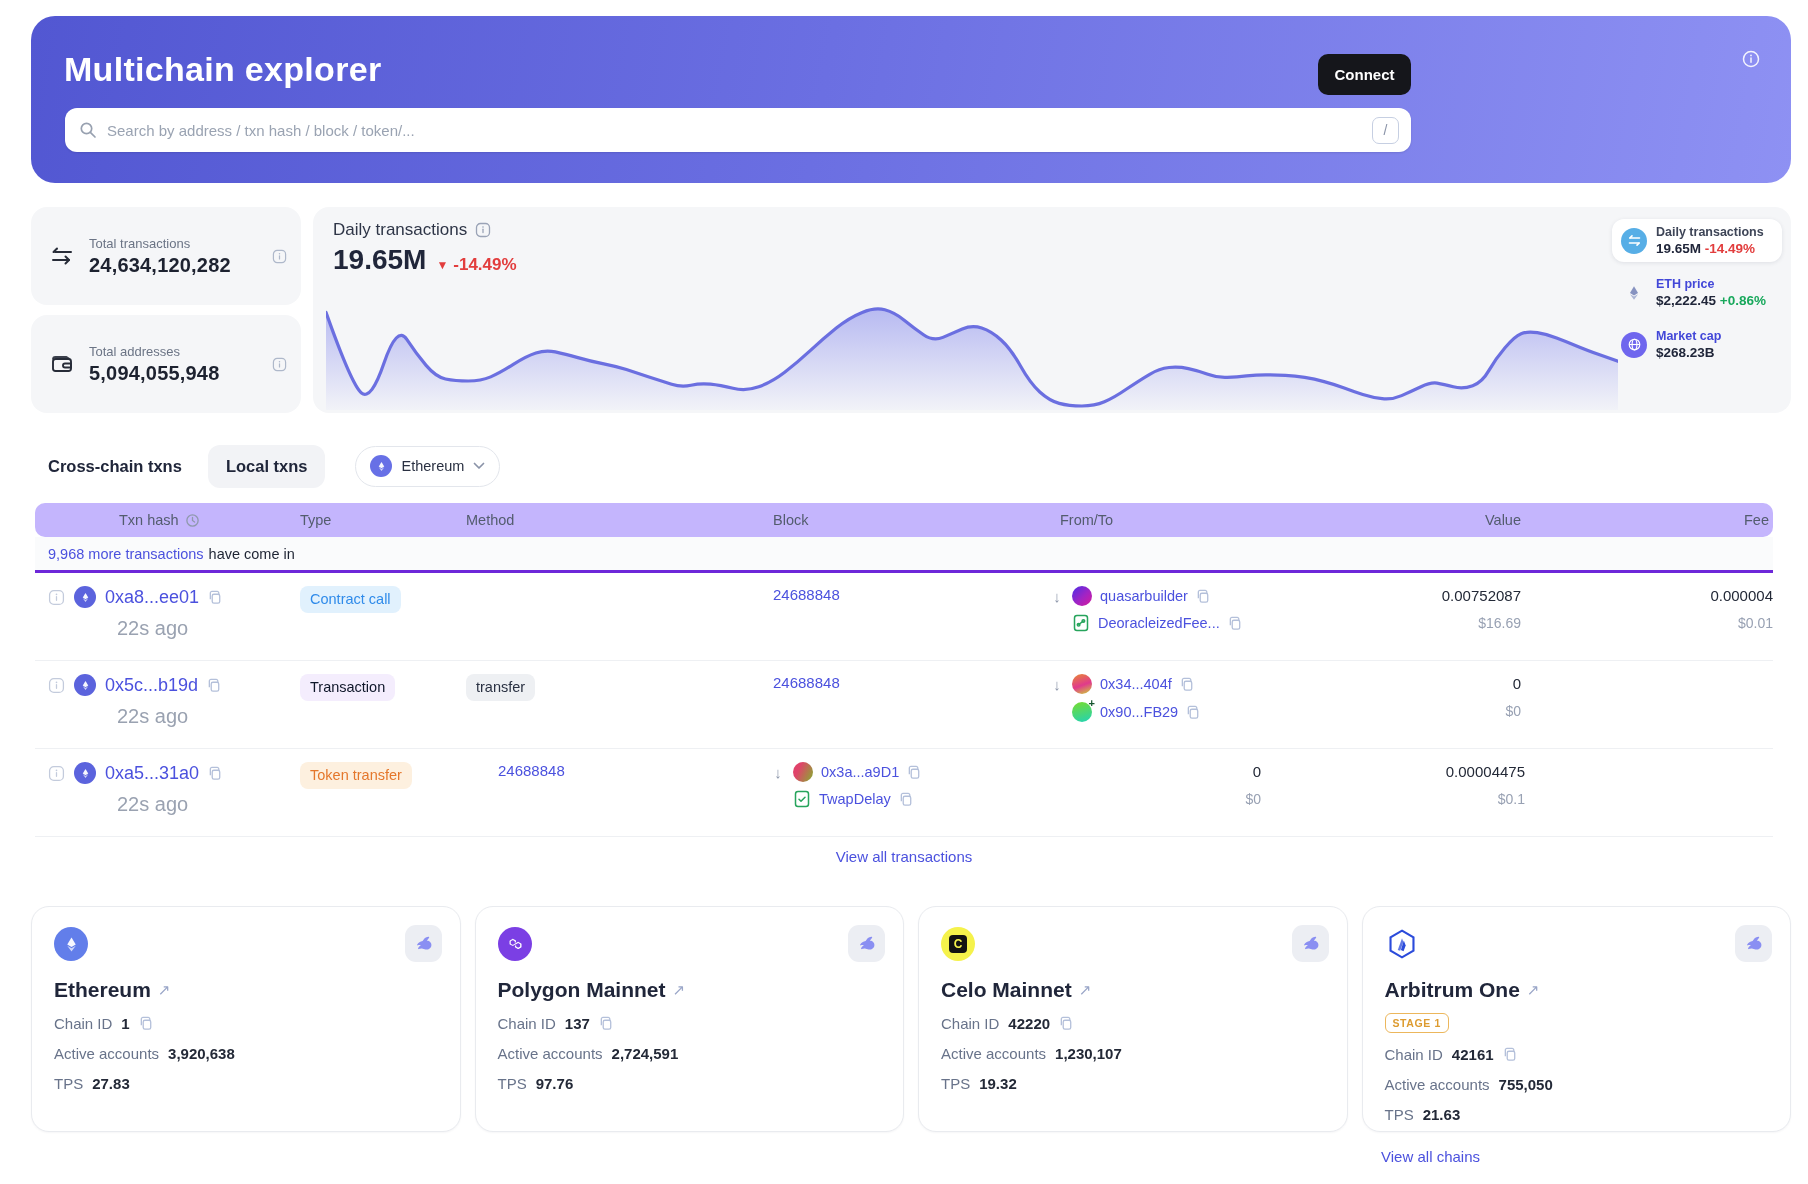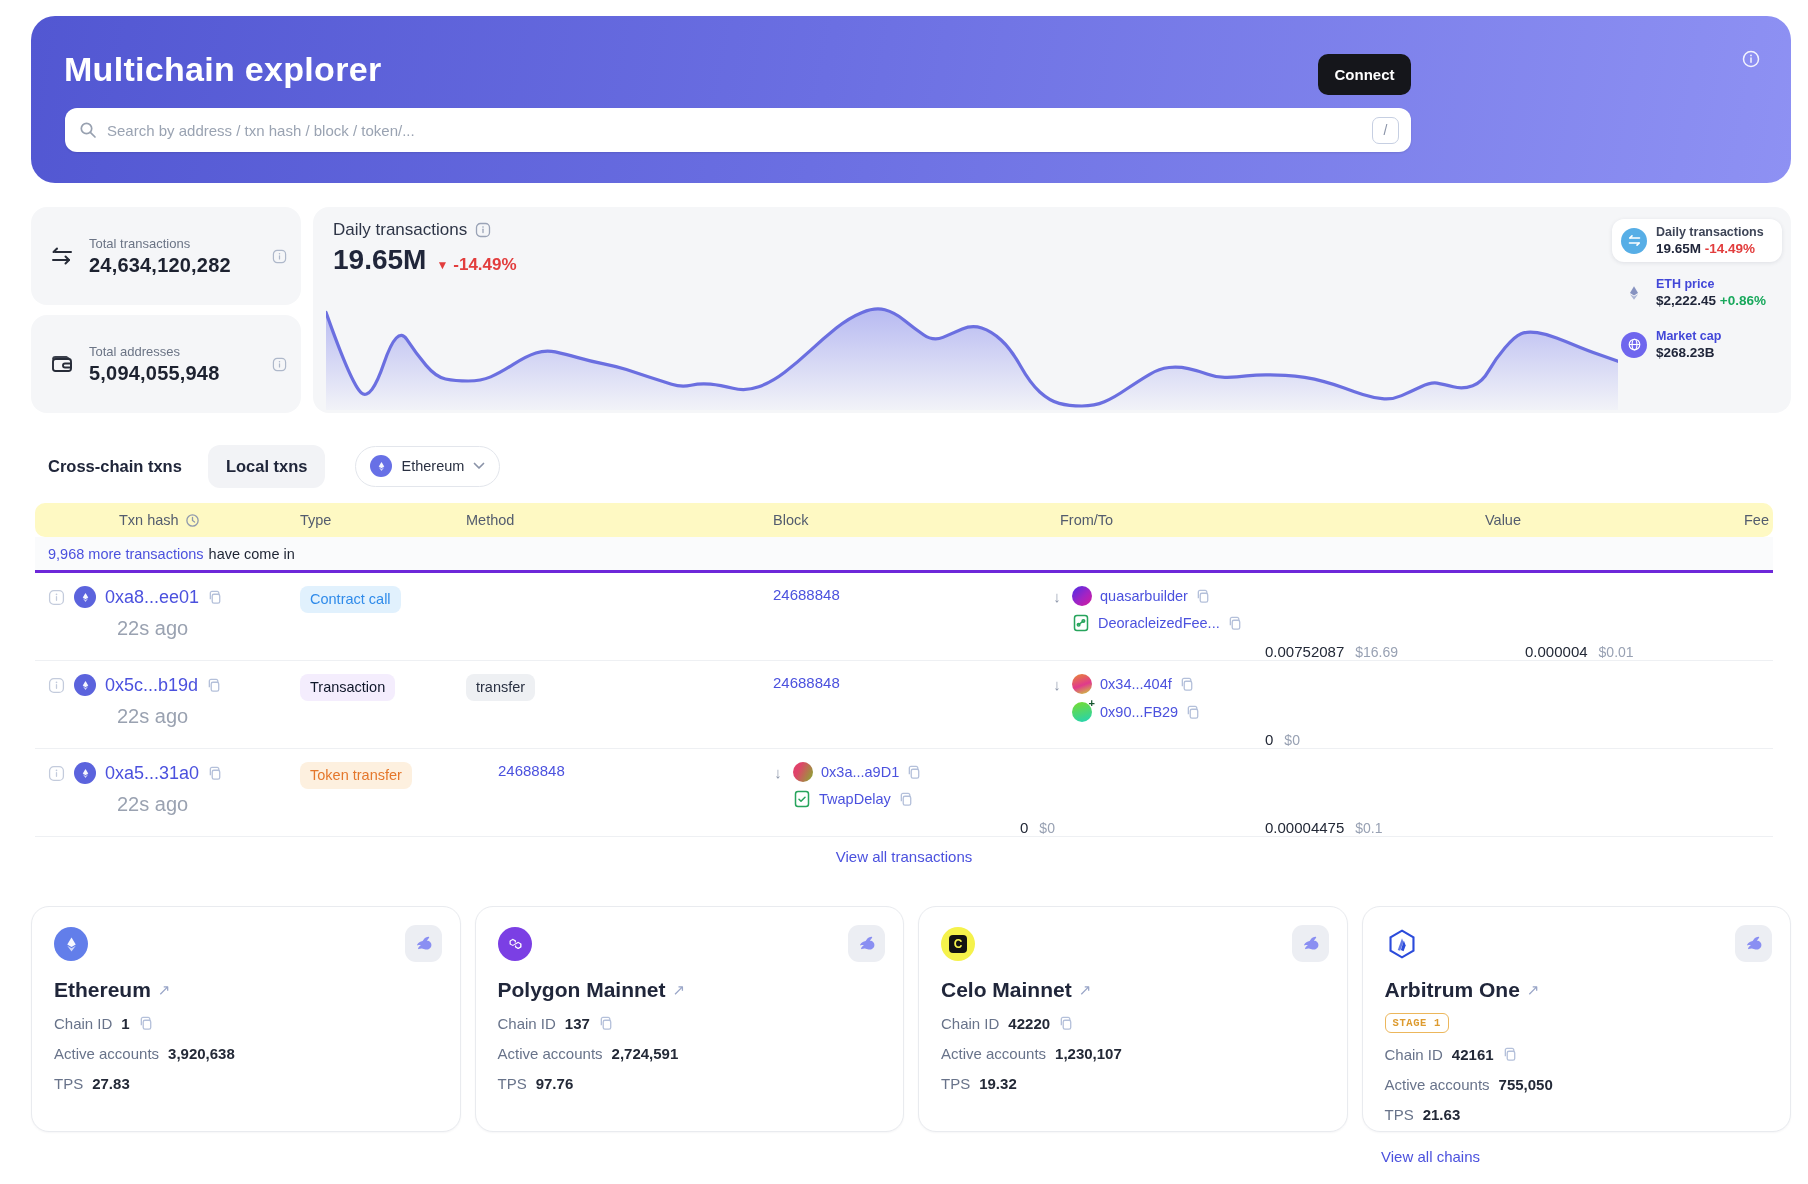--- a/index.html
+++ b/index.html
@@ -59,21 +59,21 @@
   .tab-plain { font-size:16.5px; font-weight:700; color:#20263a; cursor:pointer; }
   .tab-pill { font-size:16.5px; font-weight:700; color:#20263a; background:#f2f3f6; padding:12px 18px; border-radius:12px; cursor:pointer; }
   .net-select { display:flex; align-items:center; gap:9px; background:#fff; border:1px solid #e3e6ec; border-radius:21px;
                 height:41px; padding:0 14px; cursor:pointer; margin-left:4px; }
   .net-eth-ic { width:22px; height:22px; border-radius:50%; background:#6770e6; display:flex; align-items:center; justify-content:center; }
   .net-name { font-size:14.5px; color:#2a3142; font-weight:400; }
 
   
   .txn-table { position:absolute; left:35px; top:503px; width:1738px; }
   .tgrid { display:grid; grid-template-columns:265px 166px 275px 279px 245px 260px 1fr; }
-  .thead { background:#fef9c3; border-radius:10px; height:34px; align-items:center; font-size:14.5px; color:#535c6e; }
+  .thead { background:#c4b5fd; border-radius:10px; height:34px; align-items:center; font-size:14.5px; color:#535c6e; }
   .th { display:flex; align-items:center; gap:6px; }
   .th-hash { padding-left:84px; }
   .th-block { padding-left:32px; }
   .th-fromto { padding-left:40px; }
   .th-right { justify-content:flex-end; padding-right:4px; }
   .clock-ic { width:15px; height:15px; color:#8f99ad; }
 
   .notice-row { height:36px; display:flex; align-items:center; padding-left:13px; font-size:14.5px; background:#fafbfc;
                 border-bottom:3px solid #6d28d9; }
   .notice-row .lnk { margin-right:5px; }
@@ -102,21 +102,21 @@
   .dir-arrow { color:#8d97ab; font-size:15px; width:14px; text-align:center; }
   .ft-indent { padding-left:22px; }
   .avatar { width:20px; height:20px; border-radius:50%; flex:none; position:relative; }
   .av-1 { background:linear-gradient(135deg,#5a2ce0 10%,#a224c4 55%,#d61a9c 100%); }
   .av-2 { background:linear-gradient(160deg,#e8833a 5%,#e03a8c 55%,#cdd633 100%); }
   .av-3 { background:linear-gradient(165deg,#6fdb3b 10%,#2ad4a8 90%); }
   .av-4 { background:linear-gradient(115deg,#e0436a 30%,#8aa832 95%); }
   .av-plus { position:absolute; right:-3px; top:-5px; font-size:11px; font-weight:700; color:#14532d; }
   .addr-lnk { font-size:14.5px; }
   .contract-ic { width:18px; height:18px; color:#27a45c; flex:none; }
-  .c-num { display:flex; align-items:flex-end; gap:11px; padding-top:14px; font-size:15px; color:#232937; }
+  .c-num { display:flex; flex-direction:column; align-items:flex-end; gap:11px; padding-top:14px; font-size:15px; color:#232937; }
   .c-num .usd { font-size:14px; color:#98a1b3; }
   .c-val { padding-right:4px; }
   .view-all { position:absolute; left:0; width:1738px; text-align:center; top:345px; }
   .view-all .lnk { font-size:15px; }
 
   
   .chains-row { position:absolute; left:31px; top:906px; width:1760px; display:flex; gap:14px; }
   .chain-card { flex:1; height:226px; background:#fff; border:1px solid #e9ebef; border-radius:18px; padding:20px 22px; position:relative; box-shadow:0 1px 2px rgba(30,35,60,.04); }
   .chain-icon { width:34px; height:34px; border-radius:50%; display:flex; align-items:center; justify-content:center; }
   .ci-eth { background:#627eea; }
@@ -124,21 +124,21 @@
   .ci-celo { background:#f5f24b; }
   .ci-arb { background:transparent; }
   .celo-sq { width:18px; height:18px; background:#121212; border-radius:4px; display:flex; align-items:center; justify-content:center;
              color:#f5f24b; font-size:12px; font-weight:800; }
   .rabbit-btn { position:absolute; right:18px; top:18px; width:37px; height:37px; background:#eceef3; border-radius:11px;
                 display:flex; align-items:center; justify-content:center; cursor:pointer; }
   .rabbit-ic { width:21px; height:21px; color:#8a8ff2; }
   .chain-title { display:flex; align-items:center; gap:7px; margin-top:17px; font-size:21px; font-weight:700; color:#20263a; cursor:pointer; }
   .ext-arrow { font-size:15px; color:#9aa6c8; font-weight:400; }
   .stage-badge { display:inline-block; margin-top:11px; border:1px solid #ecb75c; color:#dd9b2f; font-size:10.5px; font-weight:700;
-                 letter-spacing:.6px; padding:3px 7px; border-radius:6px;font-family:Liberation Mono, monospace; }
+                 letter-spacing:.6px; padding:3px 7px; border-radius:6px; }
   .chain-info-row { display:flex; align-items:center; gap:9px; margin-top:13px; font-size:15px; }
   .ci-label { color:#68738a; }
   .ci-value { color:#232937; font-weight:700; }
   .view-chains { position:absolute; left:0; top:1148px; width:1480px; text-align:right; }
   .view-chains .lnk { font-size:15px; }
 
   svg { display:block; }
 </style>
 </head>
 <body>

